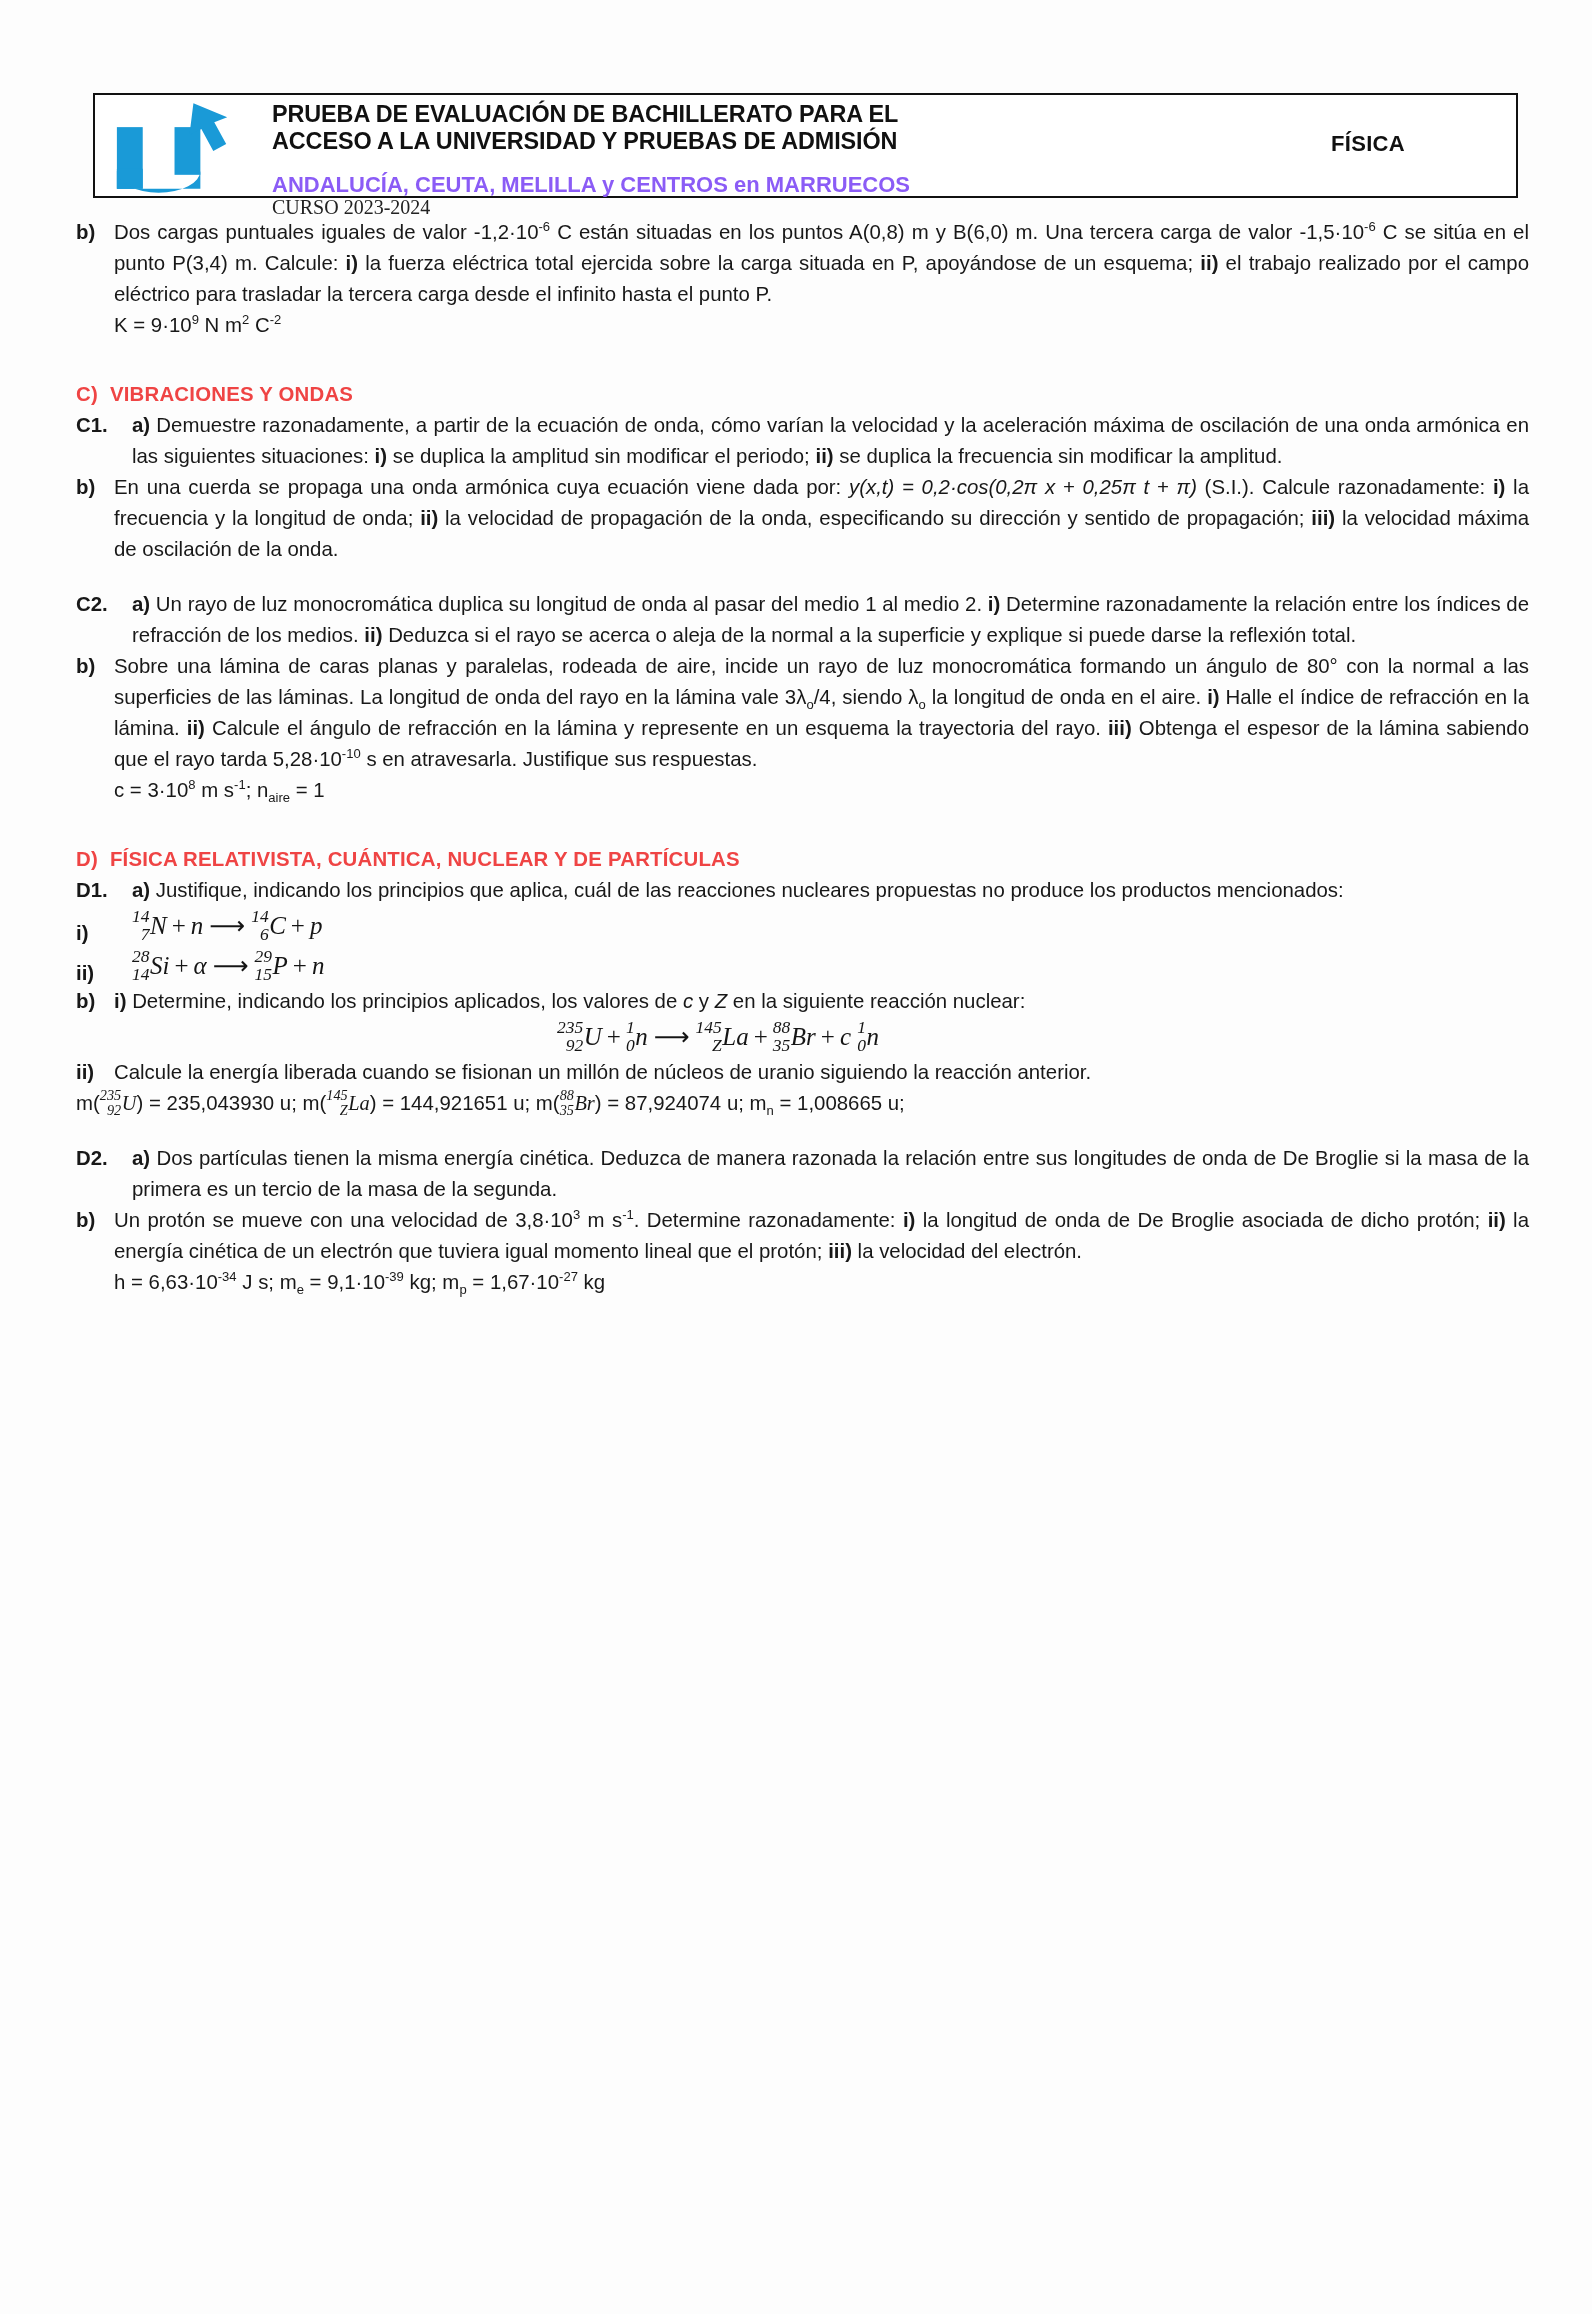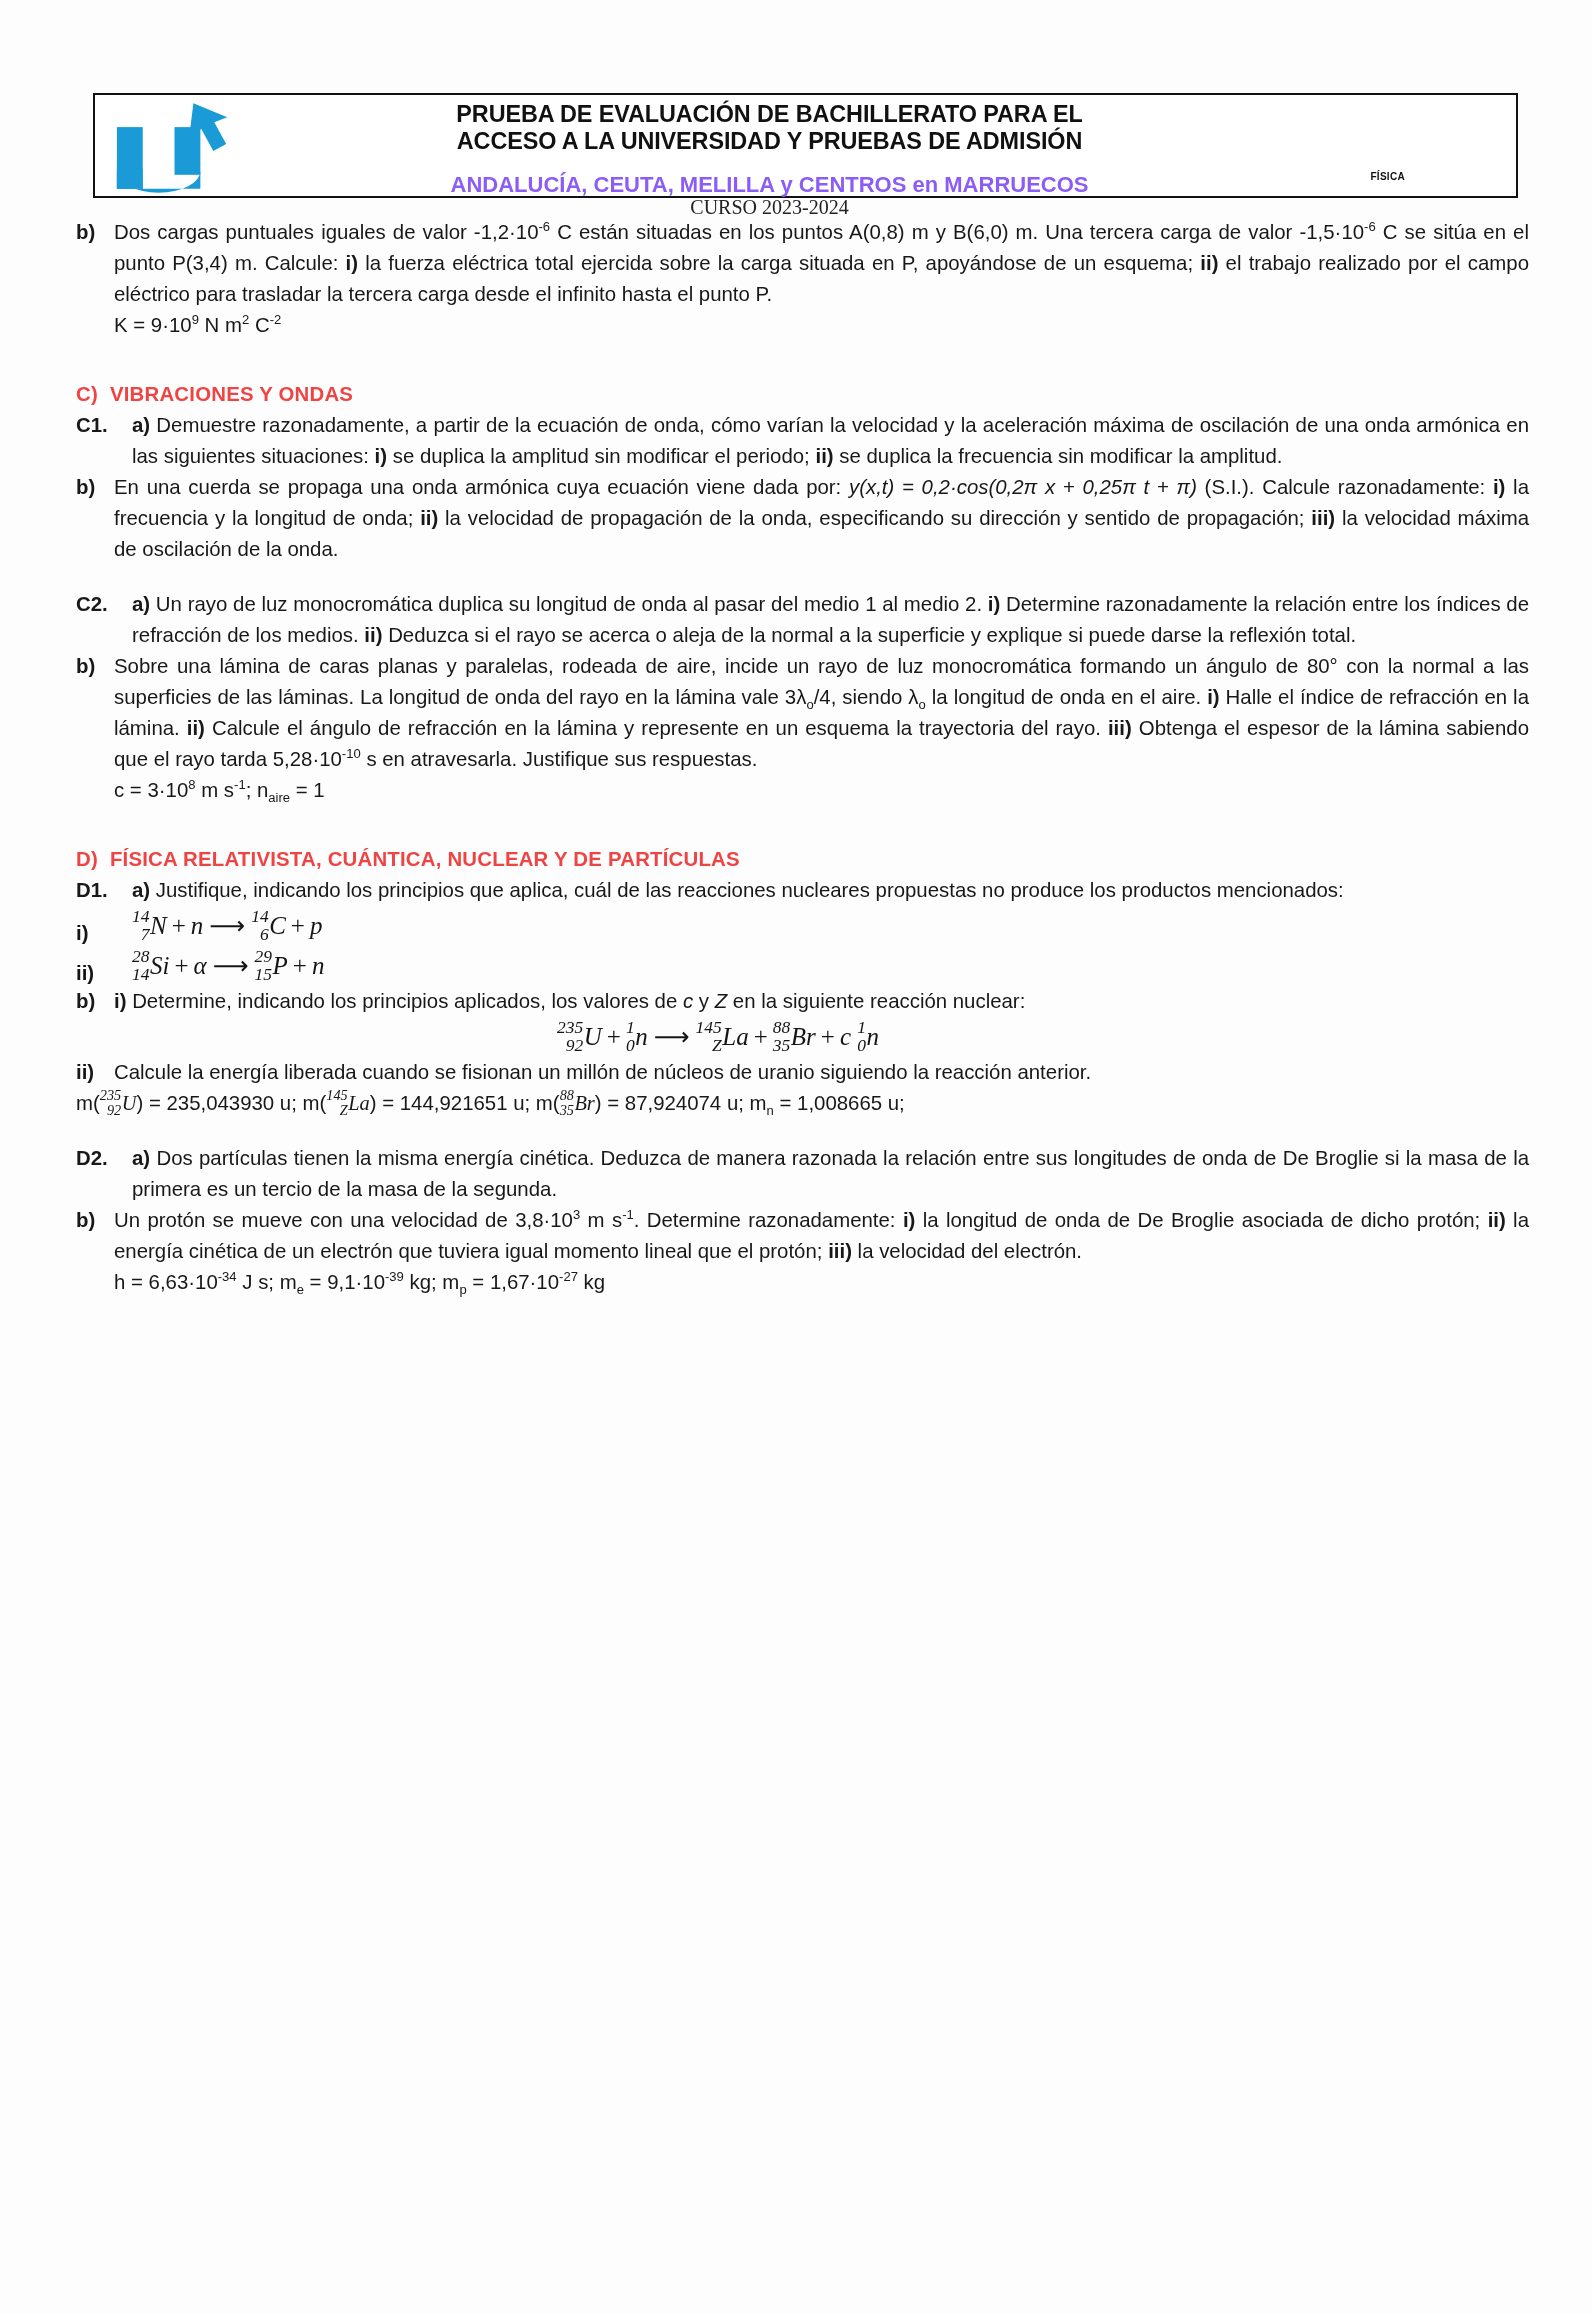--- a/index.html
+++ b/index.html
@@ -38,21 +38,20 @@
     left: 4px;
     top: 2px;
     width: 159px;
     height: 100px;
   }
   .header-text {
     position: absolute;
     left: 177px;
     top: 6px;
     width: 995px;
-    text-align: center;
   }
   .hdr-line1, .hdr-line2 {
     font-size: 23.4px;
     font-weight: bold;
     letter-spacing: -0.1px;
     line-height: 27px;
     color: #111;
     white-space: nowrap;
   }
   .hdr-line3 {
@@ -68,25 +67,24 @@
     font-weight: normal;
     line-height: 20px;
     color: #222;
     white-space: nowrap;
     font-family: Liberation Serif, serif;
   }
   .subject {
     position: absolute;
     right: 111px;
     top: 36px;
-    font-size: 10px;
+    font-size: 22px;
     font-weight: bold;
     letter-spacing: 0.3px;
     color: #111;
-    margin-top: 40px;
   }
 
   
   .content {
     position: absolute;
     left: 76px;
     top: 217px;
     width: 1453px;
   }
 

